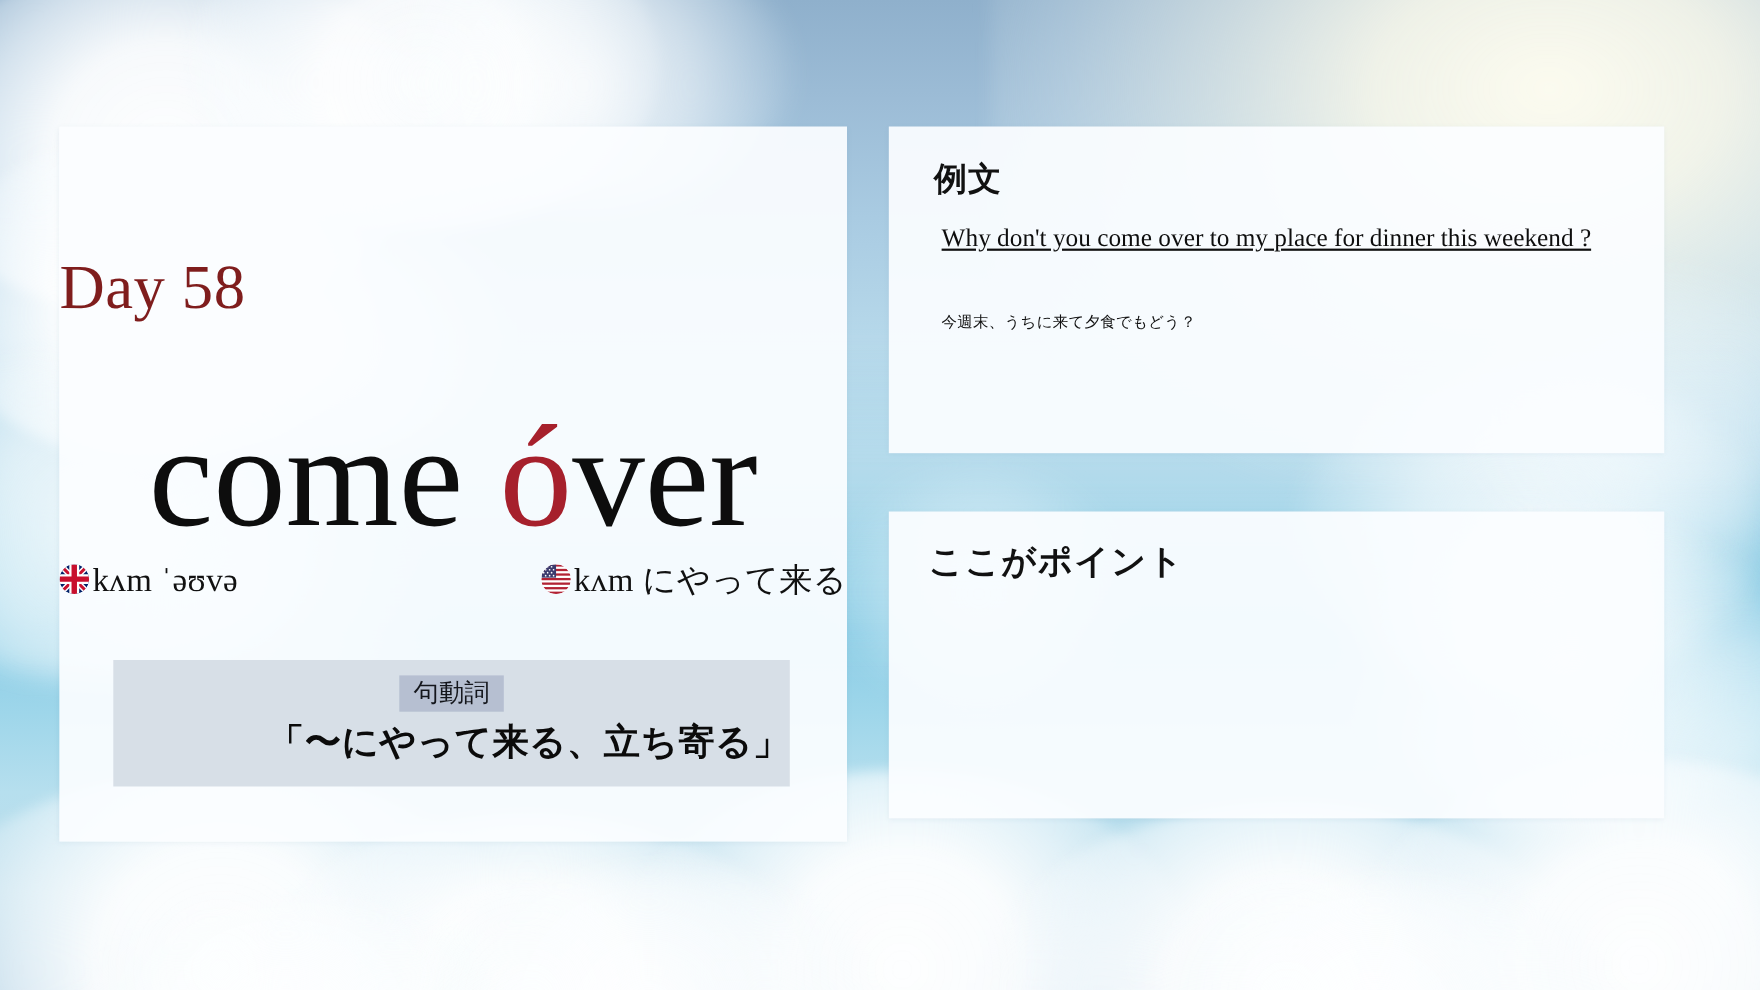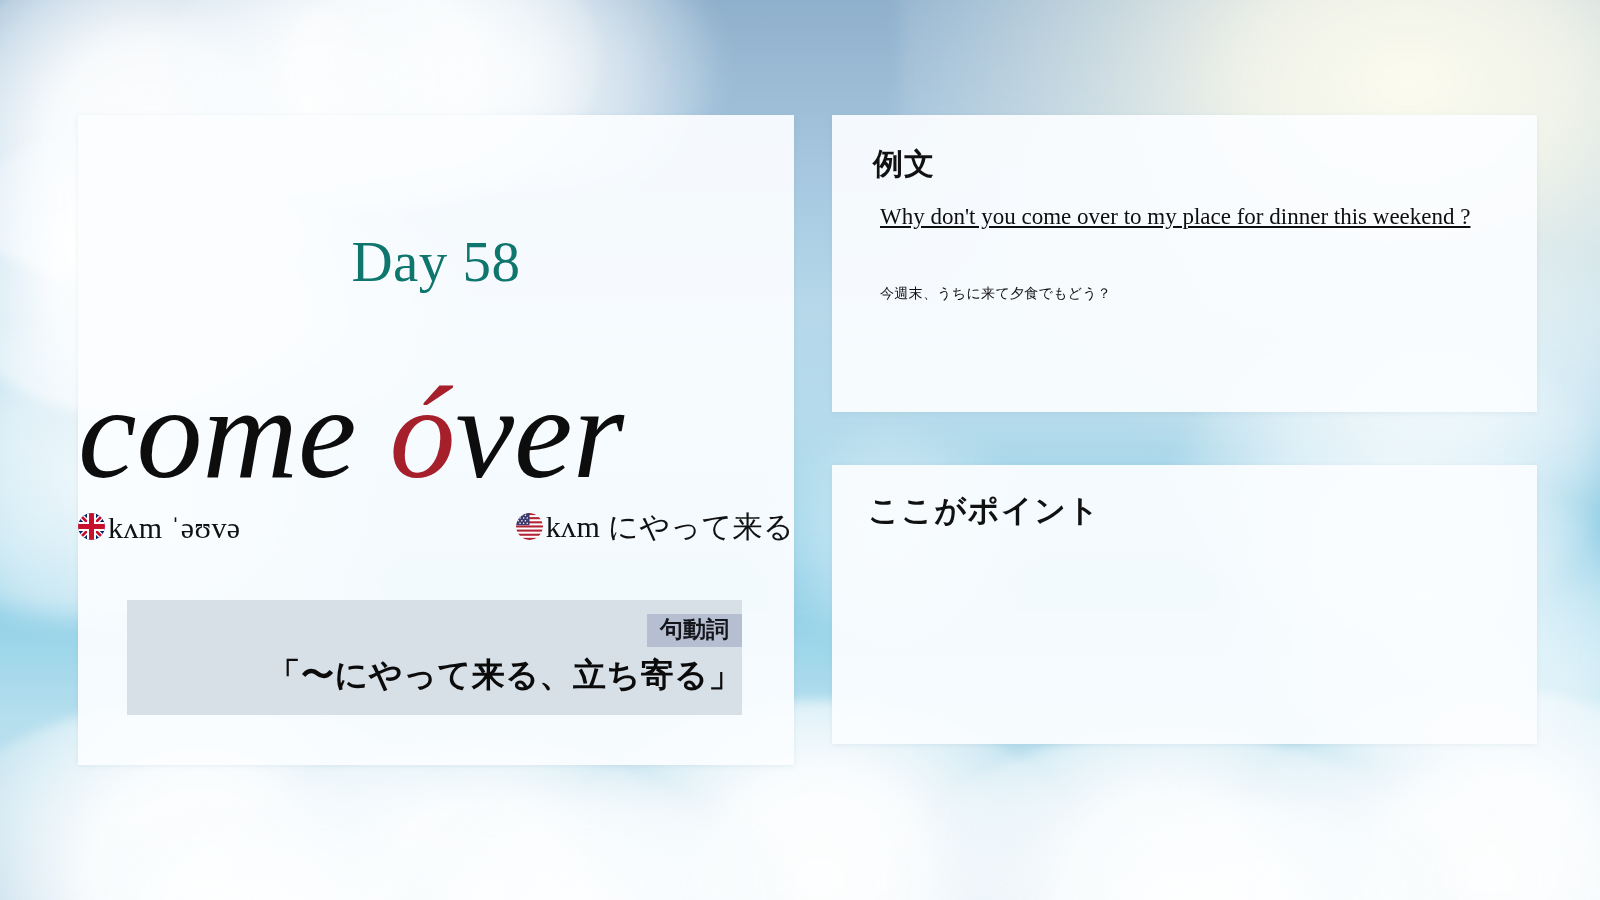--- a/index.html
+++ b/index.html
@@ -115,21 +115,20 @@
   .c-b-5 { left: 1230px; top: 690px; width: 520px; height: 340px; }
   .c-b-6 { left: 380px;  top: 790px; width: 420px; height: 240px; }
   .c-b-7 { left: 1020px; top: 800px; width: 460px; height: 240px; }
   .c-b-8 { left: 60px;   top: 820px; width: 400px; height: 220px; }
 
   
   .card {
     position: absolute;
     background: rgba(251,253,255,0.93);
     box-shadow: 0 1px 5px rgba(90,125,155,0.10);
-    margin-left: 24px;
   }
 
   .card-main {
     left: 54px;
     top: 115px;
     width: 716px;
     height: 650px;
   }
 
   .card-example {
@@ -144,36 +143,35 @@
     top: 465px;
     width: 705px;
     height: 279px;
   }
 
   
   .day-label {
     position: absolute;
     left: 0; right: 0;
     top: 118px;
-    text-align: center;
     font-size: 57px;
-    color: #0f766e;
+    color: #7f1d1d;
     letter-spacing: 0.5px;
     line-height: 1;
   }
 
   .headword {
     position: absolute;
     left: 0; right: 0;
     top: 252px;
+    text-align: center;
     font-size: 132px;
     line-height: 1;
     color: #0d0d0d;
     white-space: nowrap;
-    font-style: italic;
   }
   .headword .accent {
     color: #a6202c;
   }
 
   .pron-row {
     position: absolute;
     left: 0; right: 0;
     top: 392px;
     display: flex;
@@ -209,22 +207,21 @@
     left: 49px;
     top: 485px;
     width: 615px;
     height: 115px;
     background: #d7dfe7;
   }
   .pos-badge {
     position: absolute;
     left: 0; right: 0;
     top: 14px;
-    text-align: right;
-    font-weight: bold;
+    text-align: center;
   }
   .pos-badge span {
     display: inline-block;
     background: #b6bfd1;
     color: #14161c;
     font-size: 23px;
     padding: 2px 13px 4px 13px;
     line-height: 1.18;
     font-family: "Liberation Serif", "DejaVu Serif", serif;
   }

